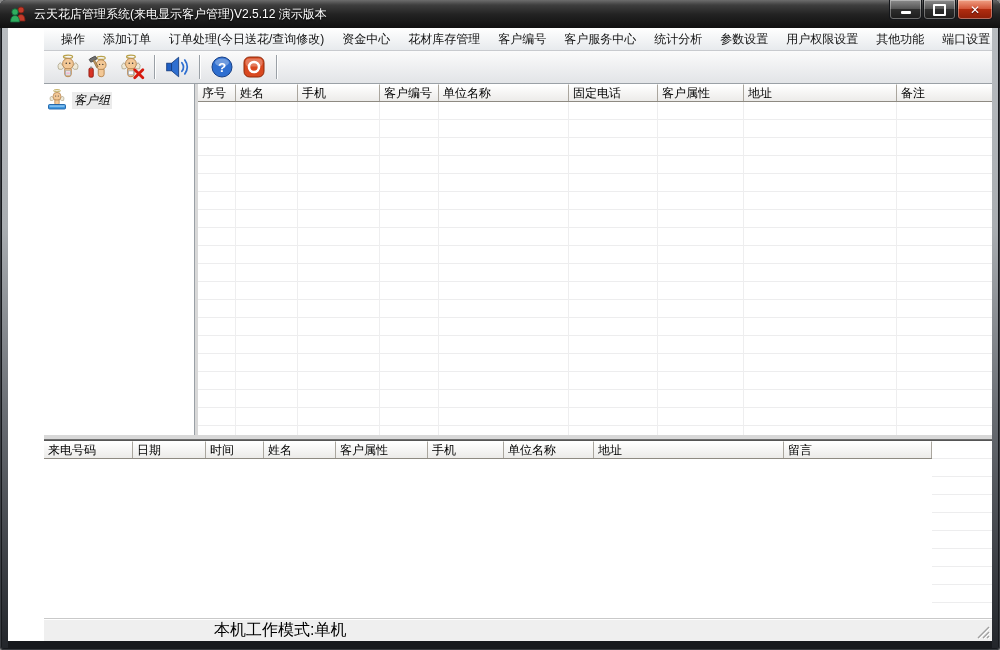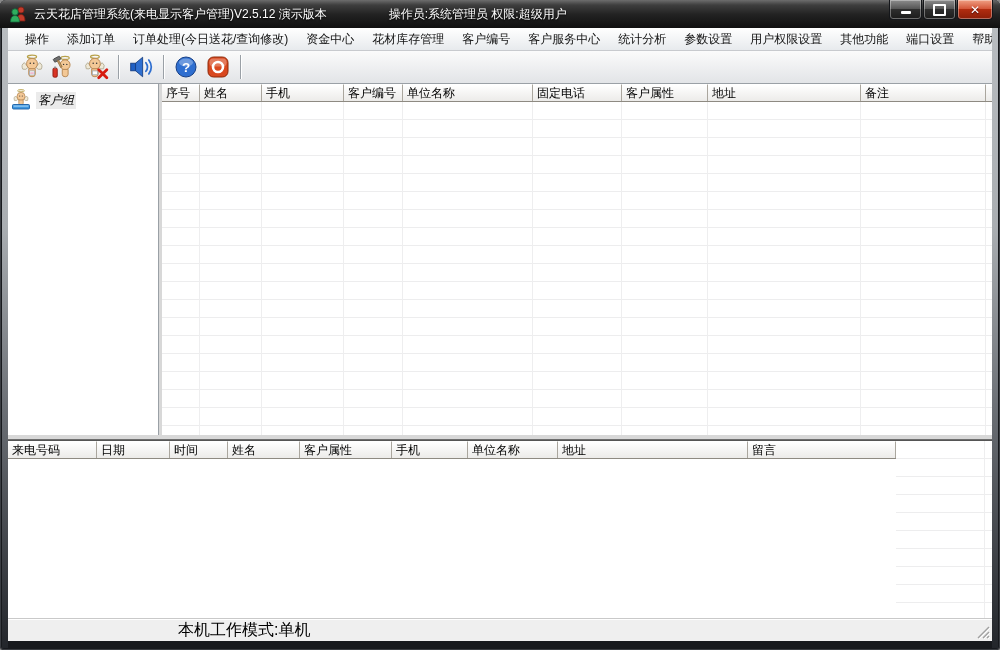--- a/index.html
+++ b/index.html
@@ -22,21 +22,21 @@
   .glyph-min{width:10px;height:3px;background:#fff;border-radius:1px;margin-top:6px;}
   .glyph-max{width:9px;height:8px;border:2px solid #fff;border-radius:1px;}
   .glyph-close{color:#fff;font-size:12px;font-weight:bold;line-height:1;text-shadow:0 1px 1px #400;}
   
   .frame-side{position:absolute;top:28px;bottom:2px;width:6px;
               background:linear-gradient(to bottom,#b8bcc0 0%,#aaaeb2 32%,#6a6e74 62%,#23262b 100%);}
   .frame-left{left:2px;}
   .frame-right{right:2px;}
   
   .client{position:absolute;left:8px;right:8px;top:28px;bottom:9px;background:#fff;
-          display:flex;flex-direction:column;overflow:hidden;}
+          display:flex;flex-direction:column;overflow:hidden;padding-left:36px;}
   
   .menubar{height:22px;flex:0 0 auto;display:flex;align-items:stretch;padding-left:8px;
            background:linear-gradient(to bottom,#ffffff,#e7eaed);border-bottom:1px solid #c8cace;}
   .menu-item{font-size:12px;color:#111;line-height:22px;padding:0 9px;white-space:nowrap;cursor:default;}
   
   .toolbar{height:32px;flex:0 0 auto;display:flex;align-items:center;padding-left:8px;
            background:linear-gradient(to bottom,#fbfbfb,#e2e4e7);border-bottom:1px solid #9aa0a6;}
   .tool-btn{width:30px;height:28px;display:flex;align-items:center;justify-content:center;
             border:1px solid transparent;border-radius:2px;cursor:pointer;background:transparent;}
   .tool-sep{width:1px;height:24px;background:#9aa0a6;box-shadow:1px 0 0 #fff;margin:0 6px;}
@@ -80,21 +80,20 @@
   <div class="window">
 
     <div class="titlebar">
       <svg class="title-icon" viewBox="0 0 20 20">
         <circle cx="13" cy="6" r="3" fill="#c23b2a" stroke="#7e2115" stroke-width="0.8"></circle>
         <path d="M9 17 q0 -6.5 4 -6.5 q4 0 4 6.5 z" fill="#c23b2a" stroke="#7e2115" stroke-width="0.8"></path>
         <circle cx="7" cy="8" r="3.2" fill="#2fae5f" stroke="#14663a" stroke-width="0.8"></circle>
         <path d="M2.5 18 q0 -6.5 4.5 -6.5 q4.5 0 4.5 6.5 z" fill="#2fae5f" stroke="#14663a" stroke-width="0.8"></path>
       </svg>
       <span class="title-text">云天花店管理系统(来电显示客户管理)V2.5.12 演示版本</span>
-      <span class="operator-text">操作员:系统管理员  权限:超级用户</span>
       <div class="win-controls">
         <div class="win-btn">
             <div class="glyph-min"></div>
           </div>
         <div class="win-btn">
             <div class="glyph-max"></div>
           </div>
         <div class="win-btn close">
             <span class="glyph-close">✕</span>
           </div>

